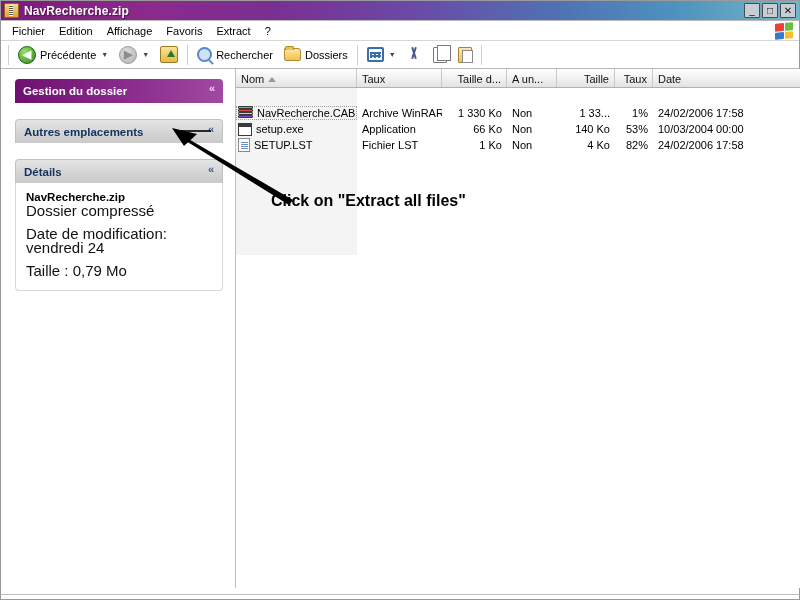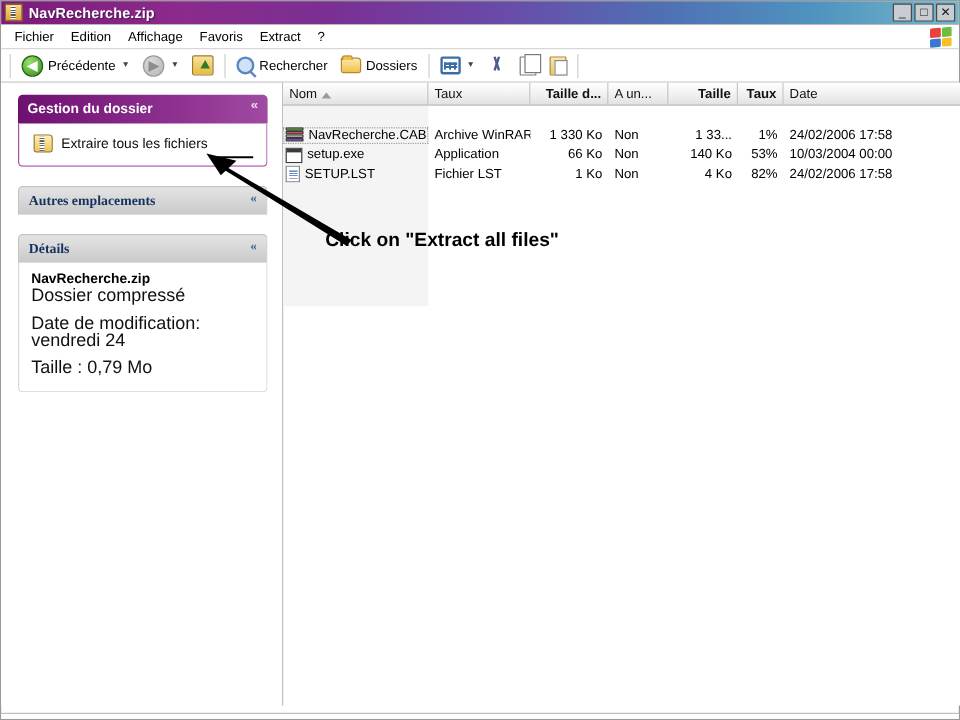--- a/index.html
+++ b/index.html
@@ -258,21 +258,20 @@
   }
   .panel-header.purple {
     background: linear-gradient(to right, #6e1070 0%, #8c2f8e 60%, #a04aa2 100%);
     color: #ffffff;
   }
   .panel-header.gray {
     background: linear-gradient(to bottom, #e4e4e4, #c9c9c9);
     color: #14325e;
     border: 1px solid #c2c2c2;
     border-bottom: none;
-    font-family: Liberation Serif, serif;
   }
   .chev {
     position: absolute; right: 8px; top: 4px;
     font-size: 11px; line-height: 1;
     cursor: default;
   }
   .panel-header.purple .chev { color: #f0d8f0; }
   .panel-header.gray .chev { color: #3c5d92; }
   .panel-body {
     border: 1px solid #d6d6d6;
@@ -381,21 +380,21 @@
   #col-header .col {
     border-right: 1px solid #c8c8c8;
     padding: 2px 5px 0 5px;
     display: flex;
     align-items: center;
     gap: 4px;
     white-space: nowrap;
     overflow: hidden;
     cursor: default;
   }
-  #col-header .col.right { justify-content: flex-end; font-weight: bold; }
+  #col-header .col.right { justify-content: flex-end; }
   .sort-asc {
     width: 0; height: 0;
     border-left: 4px solid transparent;
     border-right: 4px solid transparent;
     border-bottom: 5px solid #9a9a9a;
   }
   #rows { position: relative; margin-top: 17px; }
   .file-row {
     display: flex;
     height: 16px;
@@ -555,26 +554,20 @@
   </div>
 
   <div id="body-area">
 
     <div id="taskpane">
 
       <div class="panel">
         <div class="panel-header purple">
           <span>Gestion du dossier</span>
           <span class="chev">«</span>
-        </div>
-        <div class="panel-body purple-b">
-          <div class="task-row">
-            <span class="ic-zip"></span>
-            <span>Extraire tous les fichiers</span>
-          </div>
         </div>
       </div>
 
       <div class="panel">
         <div class="panel-header gray">
           <span>Autres emplacements</span>
           <span class="chev">«</span>
         </div>
       </div>
 

